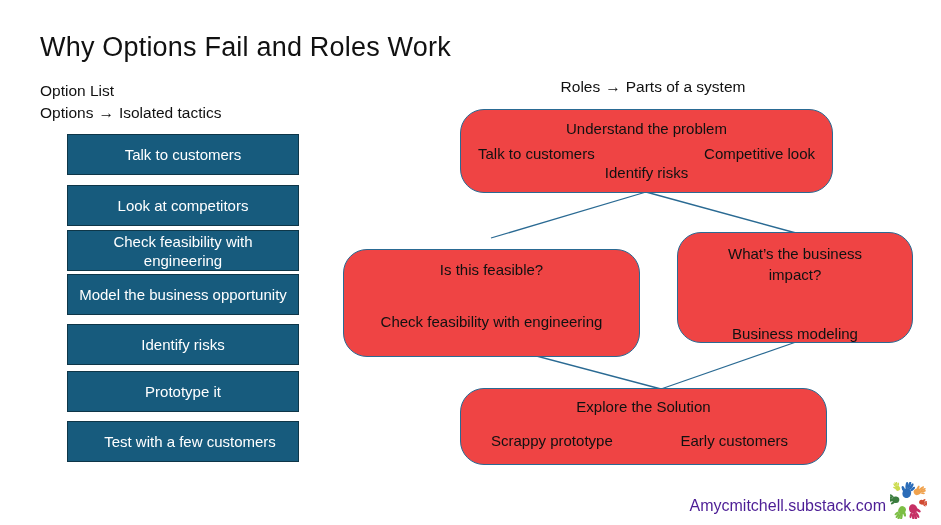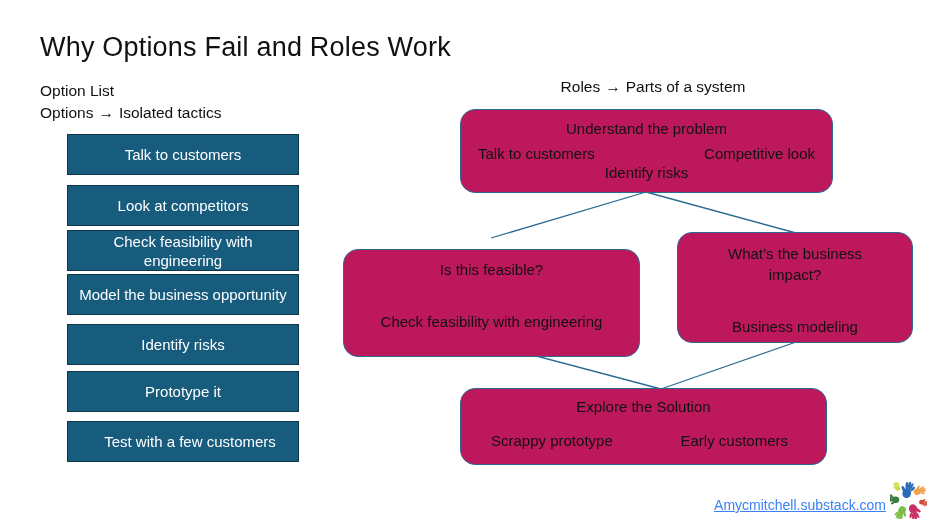--- a/index.html
+++ b/index.html
@@ -39,41 +39,41 @@
 
   
   .roles-head {
     position:absolute; left:460px; top:78px; width:386px;
     text-align:center; font-size:15.5px; color:#111;
   }
 
   .connectors { position:absolute; left:0; top:0; width:941px; height:525px; pointer-events:none; }
 
   .node {
-    position:absolute; box-sizing:border-box; background:#be185d;
-    border:1.5px solid #2A6A93; border-radius:15px;
+    position:absolute; box-sizing:border-box; background:#ef4444;
+    border:1.5px solid #2A6A93; border-radius:24px;
     font-size:15px; line-height:16px; text-align:center; color:#111;
   }
   .node-understand { left:460px; top:109px; width:373px; height:84px; padding-top:11px; }
   .node-understand .pair { display:flex; justify-content:space-between; padding:0 17px; margin-top:9px; }
   .node-understand .center-item { margin-top:3px; }
 
   .node-feasible { left:343px; top:249px; width:297px; height:108px; padding-top:12px; }
   .node-feasible .body { margin-top:36px; }
 
   .node-impact { left:677px; top:232px; width:236px; height:111px;
-    padding:10px 24px 7px; display:flex; flex-direction:column; }
+    padding:10px 24px 0; display:flex; flex-direction:column; }
   .node-impact .node-title { line-height:21px; }
   .node-impact .body { margin-top:auto; }
 
   .node-explore { left:460px; top:388px; width:367px; height:77px; padding-top:10px; }
   .node-explore .pair { display:flex; justify-content:space-between; padding:0 38px 0 30px; margin-top:18px;gap:40px; }
 
   
-  .credit { position:absolute; top:497px; right:55px; font-size:14px; color:#3b82f6;text-decoration:underline; }
+  .credit { position:absolute; top:497px; right:55px; font-size:16px; color:#4c1d95; }
   .logo { position:absolute; left:890px; top:482px; width:37px; height:37px; }
 </style>
 </head>
 <body>
 
 <div class="slide">
 
   <div class="title">Why Options Fail and Roles Work</div>
 
   <div class="left-head">

